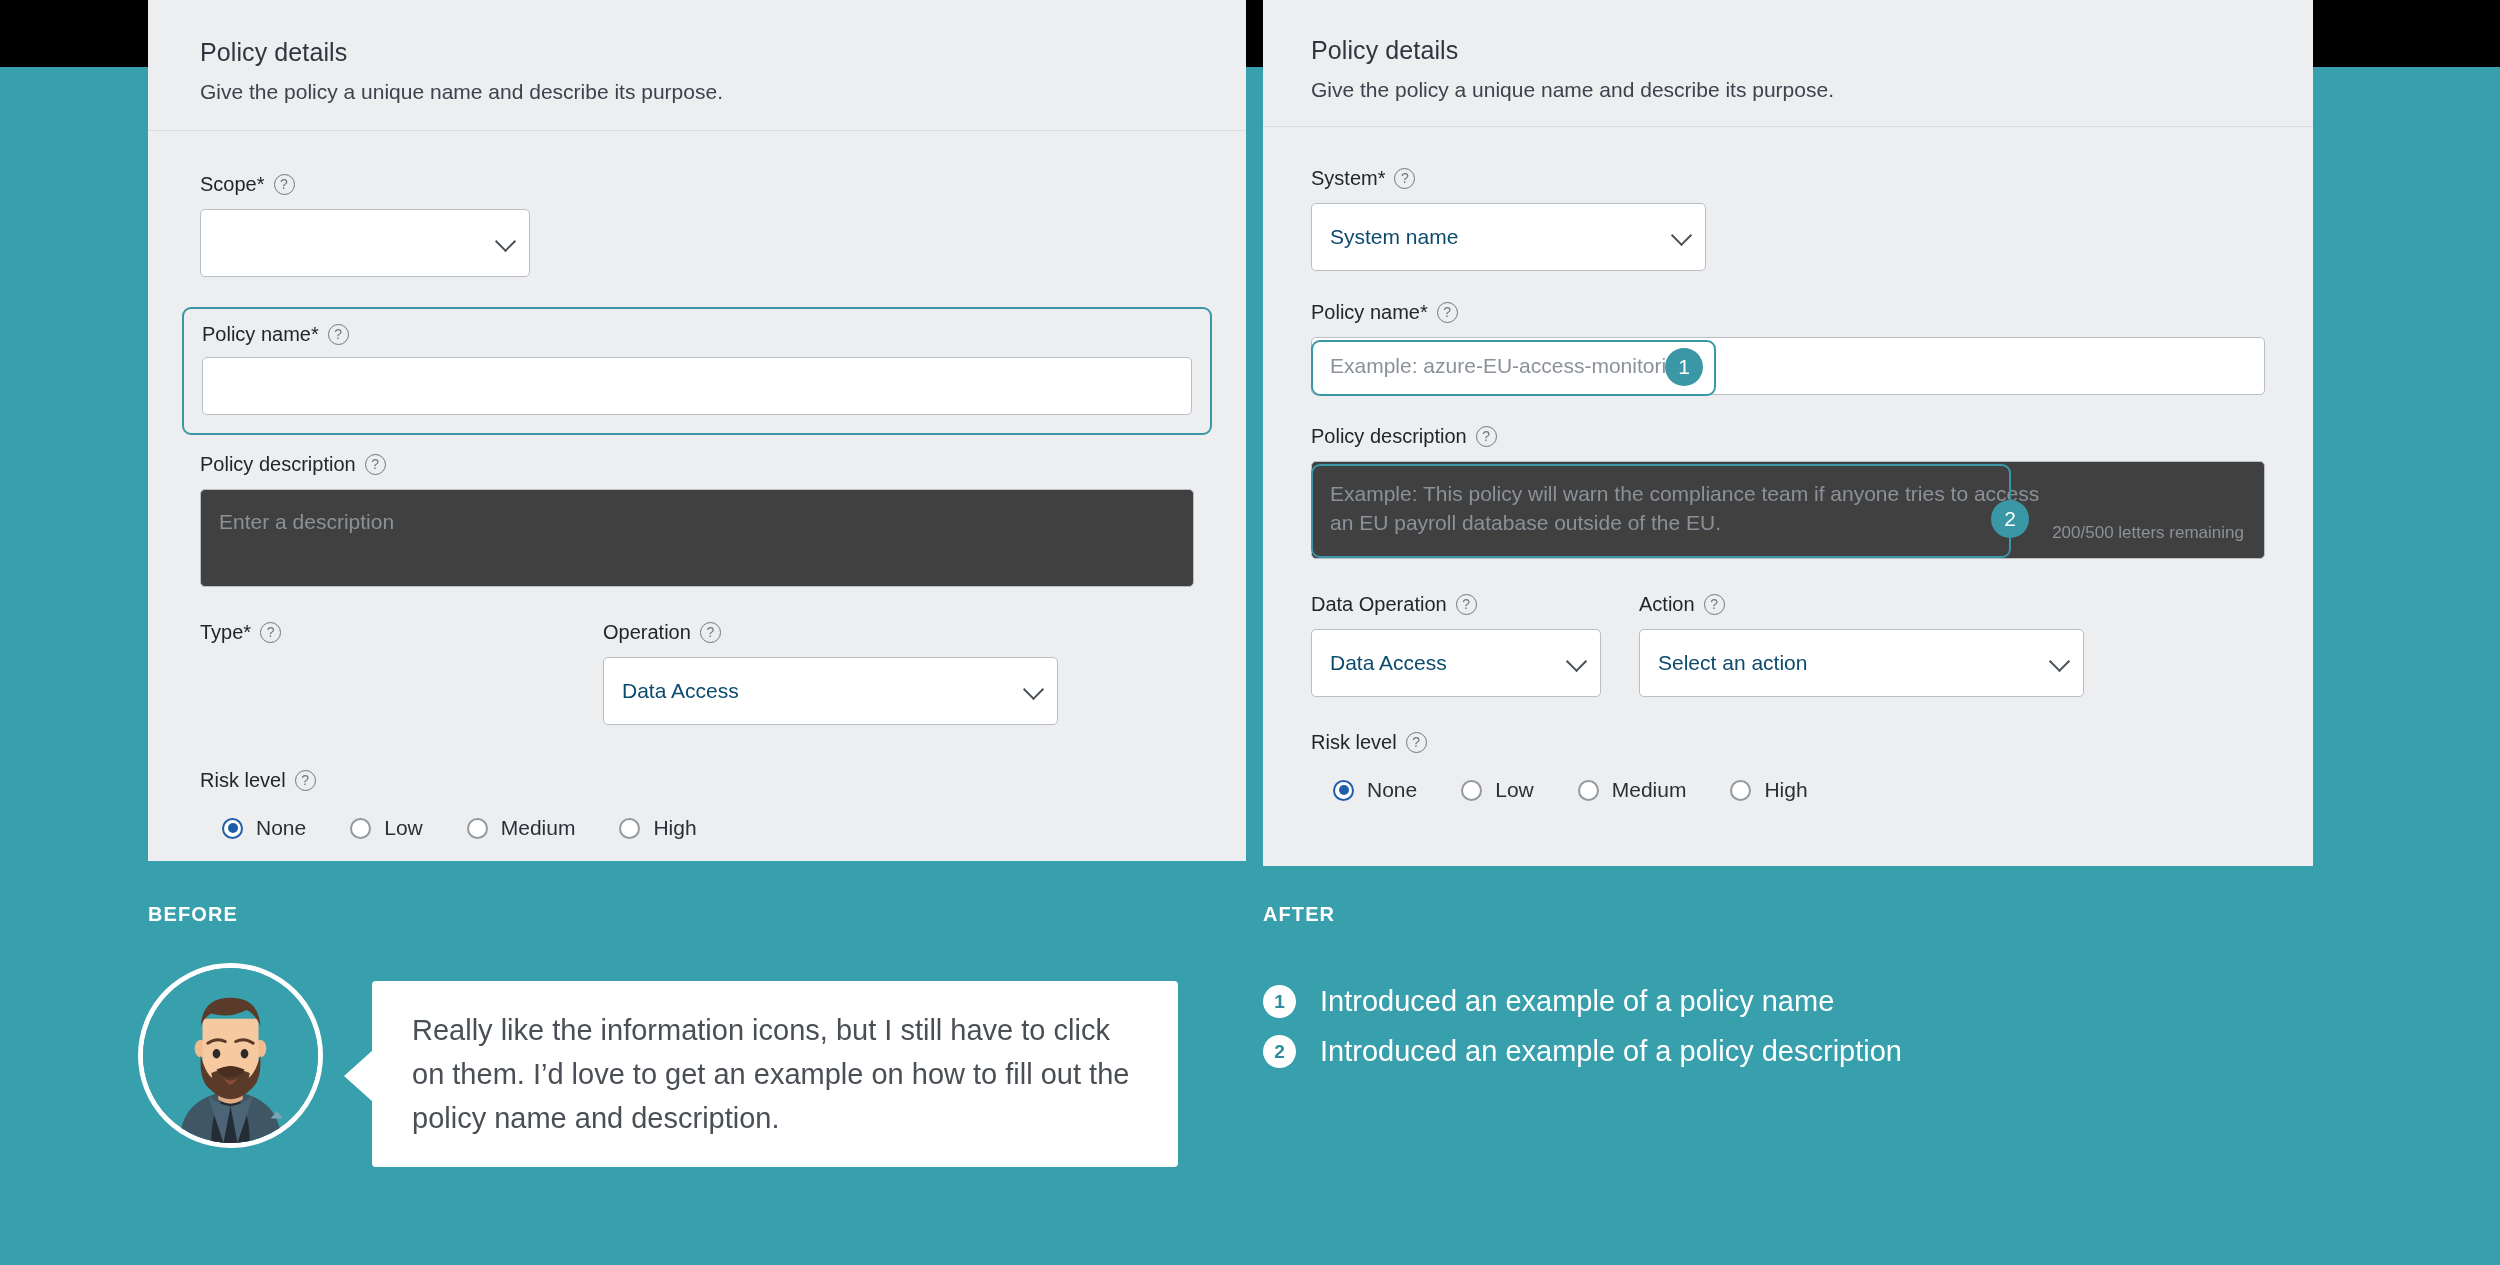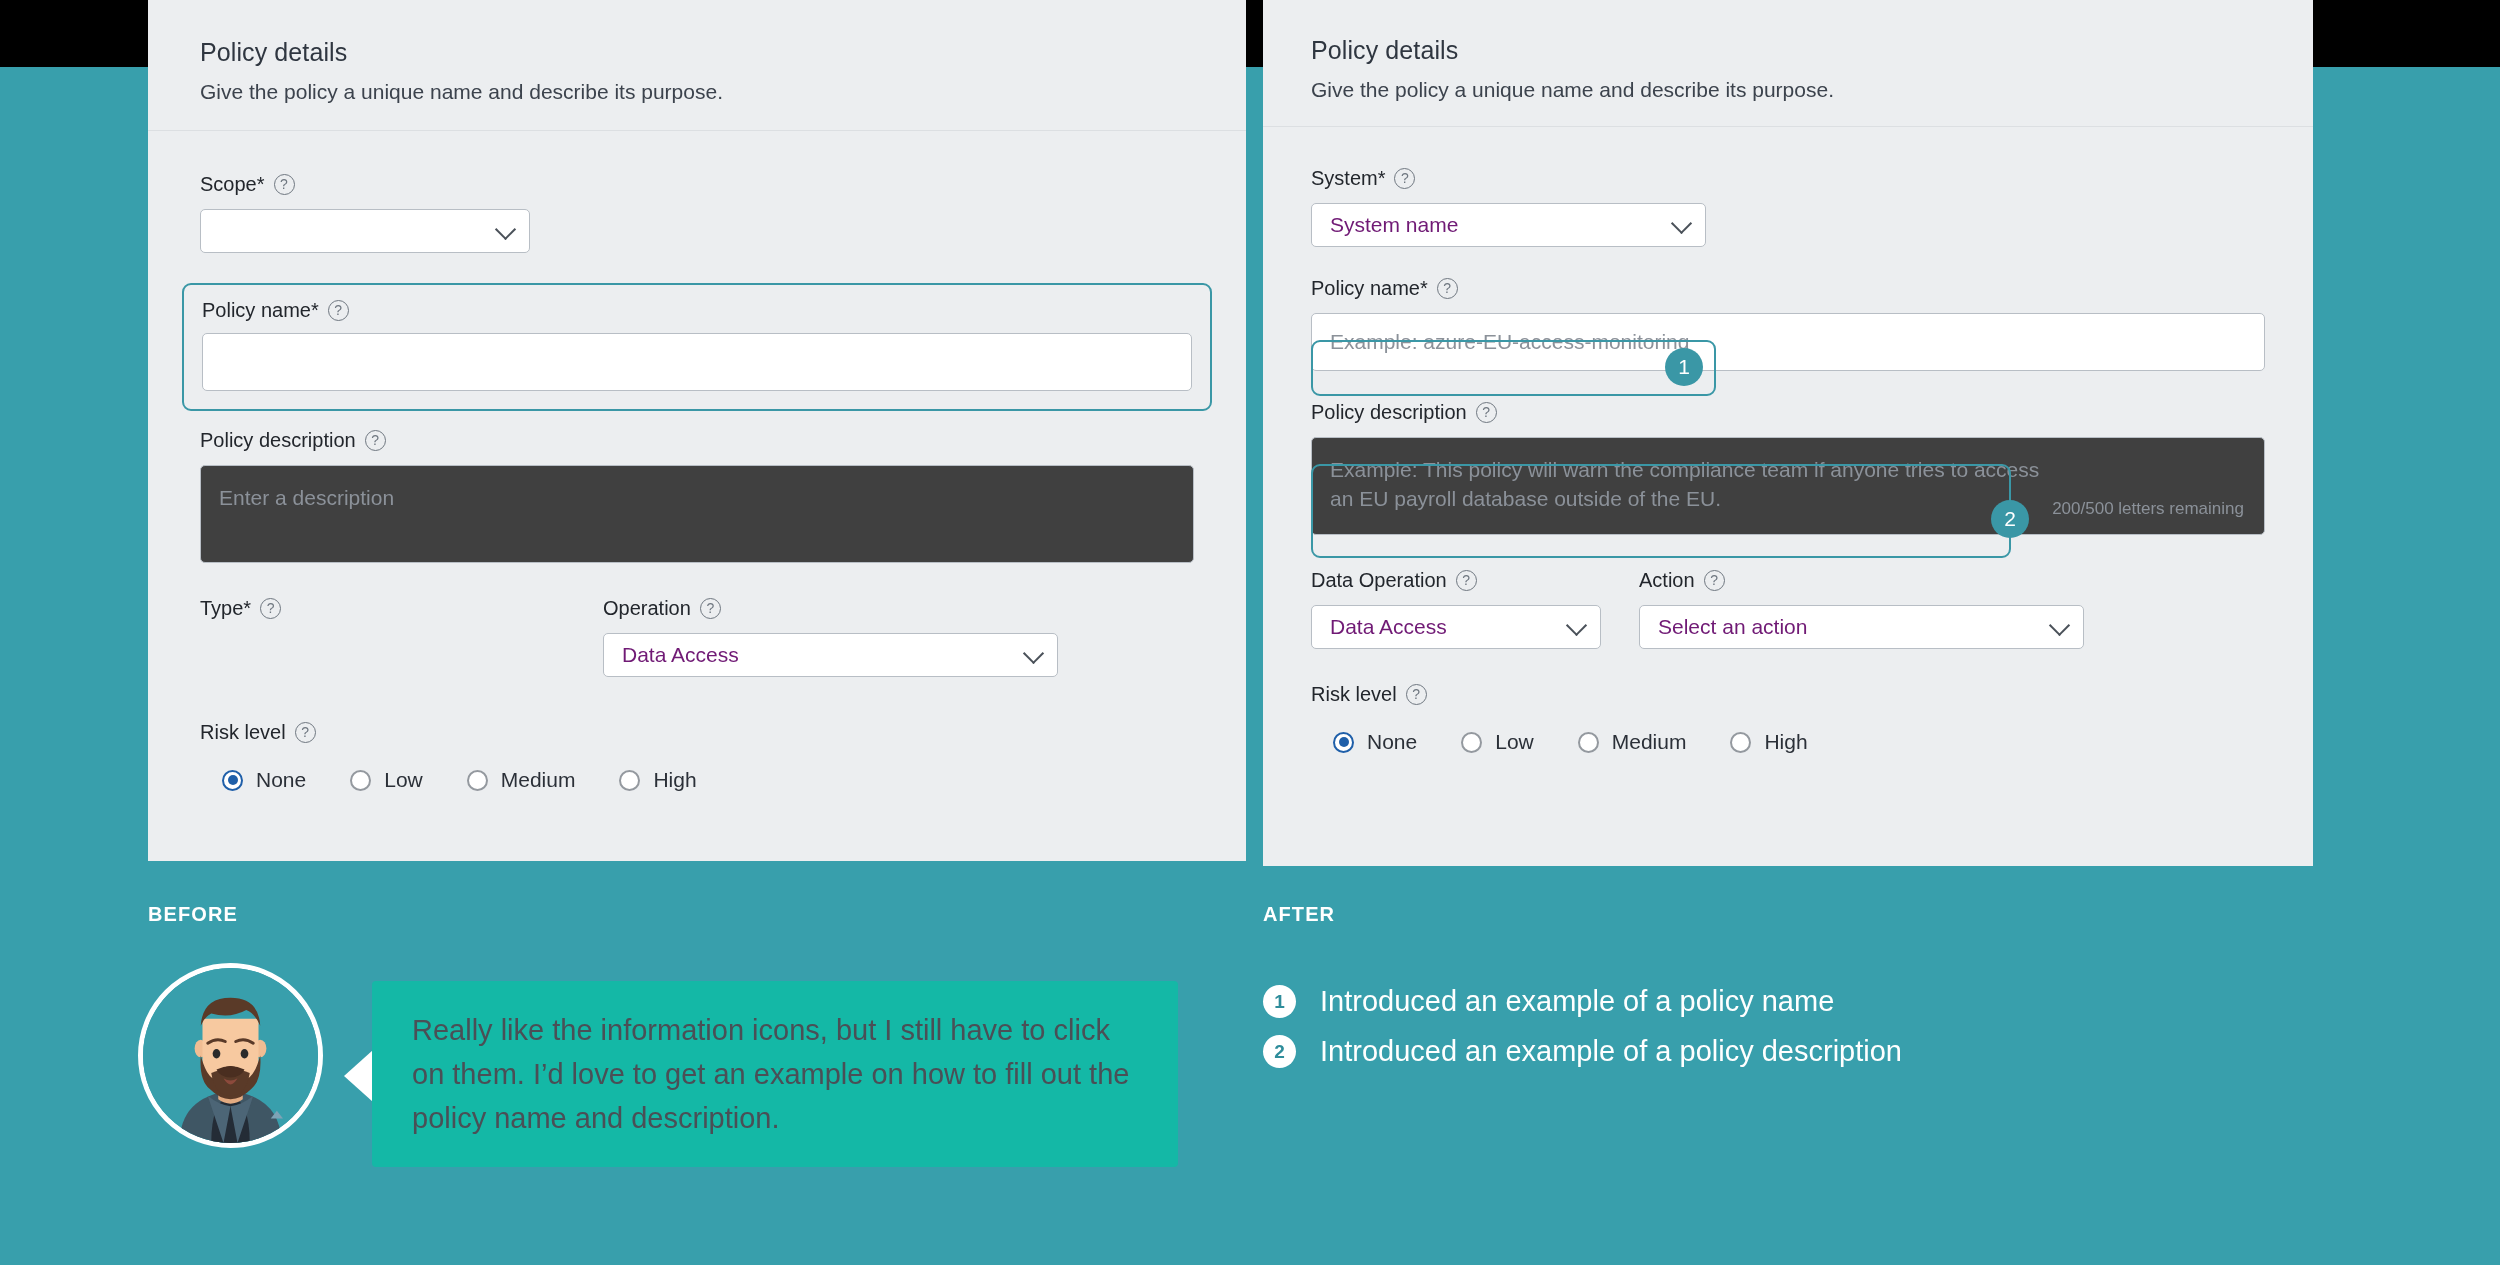--- a/index.html
+++ b/index.html
@@ -79,29 +79,29 @@
     font-size: 14px;
     line-height: 1;
     font-weight: normal;
     position: relative;
     top: 1px;
   }
   .help-icon span { position: relative; top: -0.5px; }
 
   .select {
     position: relative;
-    height: 44px;
+    height: 68px;
     background: #fff;
     border: 1px solid #b8bec5;
     border-radius: 5px;
     display: flex;
     align-items: center;
     padding: 0 48px 0 18px;
     font-size: 21px;
-    color: #701a75;
+    color: #0c4a6e;
   }
   .select .chev {
     position: absolute;
     right: 16px; top: 50%;
     width: 15px; height: 15px;
     margin-top: -9px;
     border-right: 2.4px solid #4a5159;
     border-bottom: 2.4px solid #4a5159;
     transform: rotate(45deg);
   }
@@ -216,21 +216,21 @@
     border: 5px solid #ffffff;
     overflow: hidden;
   }
   .avatar svg { display: block; width: 100%; height: 100%; }
 
   
   .bubble {
     position: absolute;
     left: 372px; top: 981px;
     width: 806px; height: 186px;
-    background: #14b8a6;
+    background: #ffffff;
     border-radius: 4px;
     padding: 26px 40px;
     display: flex;
     align-items: center;
   }
   .bubble-text {
     font-size: 29px;
     line-height: 1.52;
     color: #4a4f56;
   }

